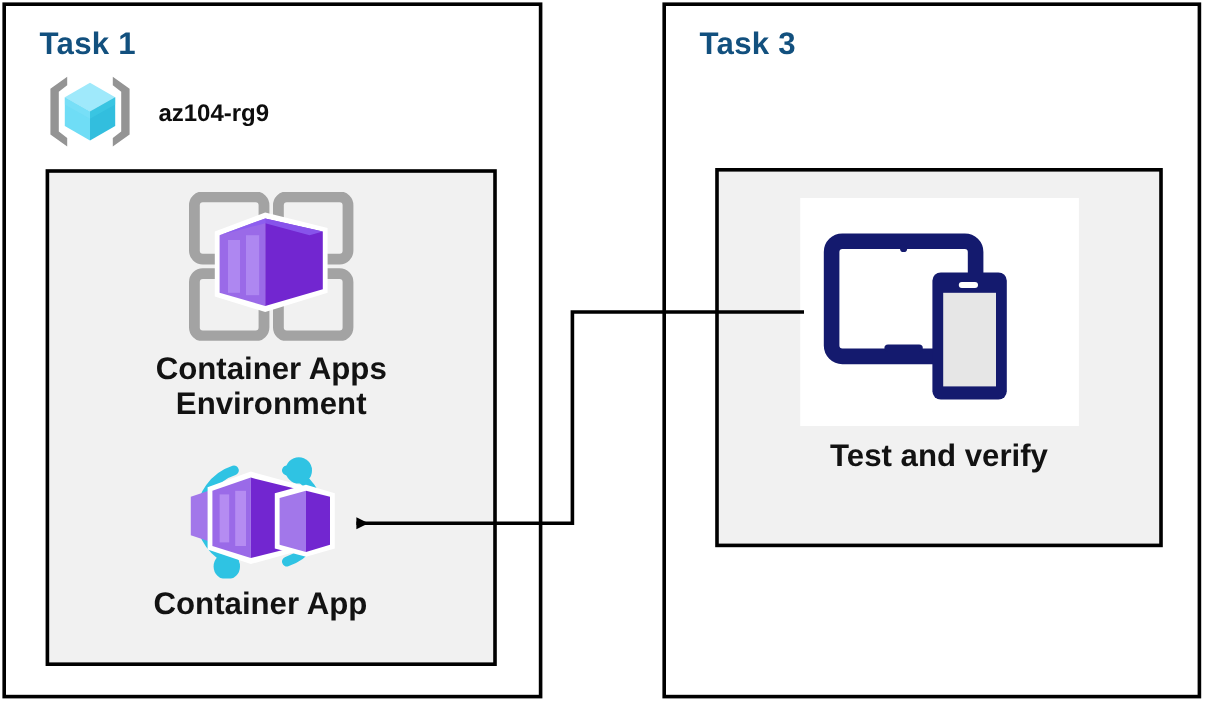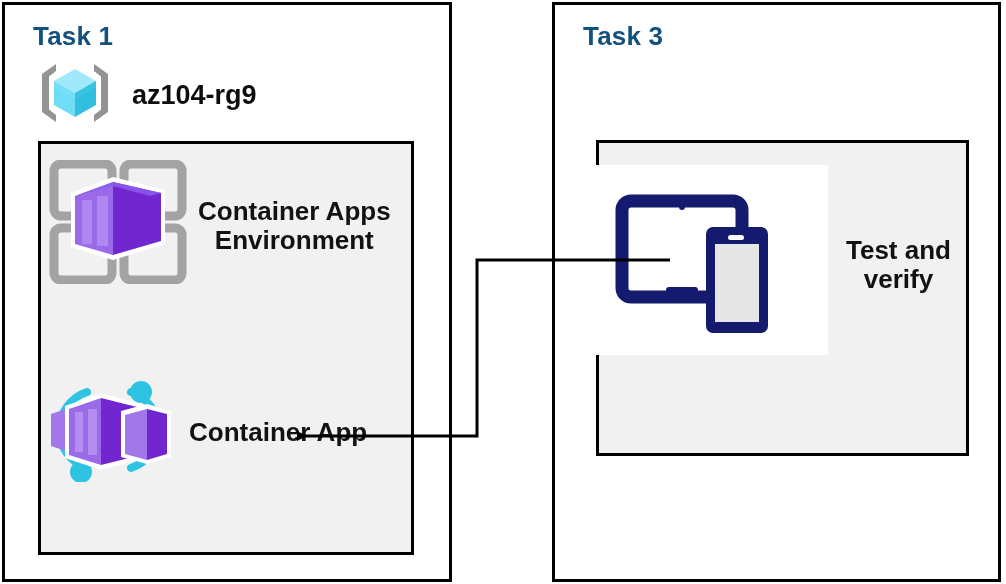--- a/index.html
+++ b/index.html
@@ -53,31 +53,31 @@
   
   #rg-header {
     position: absolute;
     left: 32px;
     top: 58px;
     display: flex;
     align-items: center;
     gap: 14px;
   }
   #rg-label {
-    font-size: 27px;
+    font-size: 20px;
     font-weight: bold;
     color: #0d0d0d;
     white-space: nowrap;
   }
 
   
   .node {
     position: absolute;
     display: flex;
-    flex-direction: row;
+    flex-direction: column;
     align-items: center;
     text-align: center;
   }
   .node-label {
     font-size: 26px;
     font-weight: bold;
     color: #121212;
     line-height: 1.12;
     white-space: pre-line;
   }

